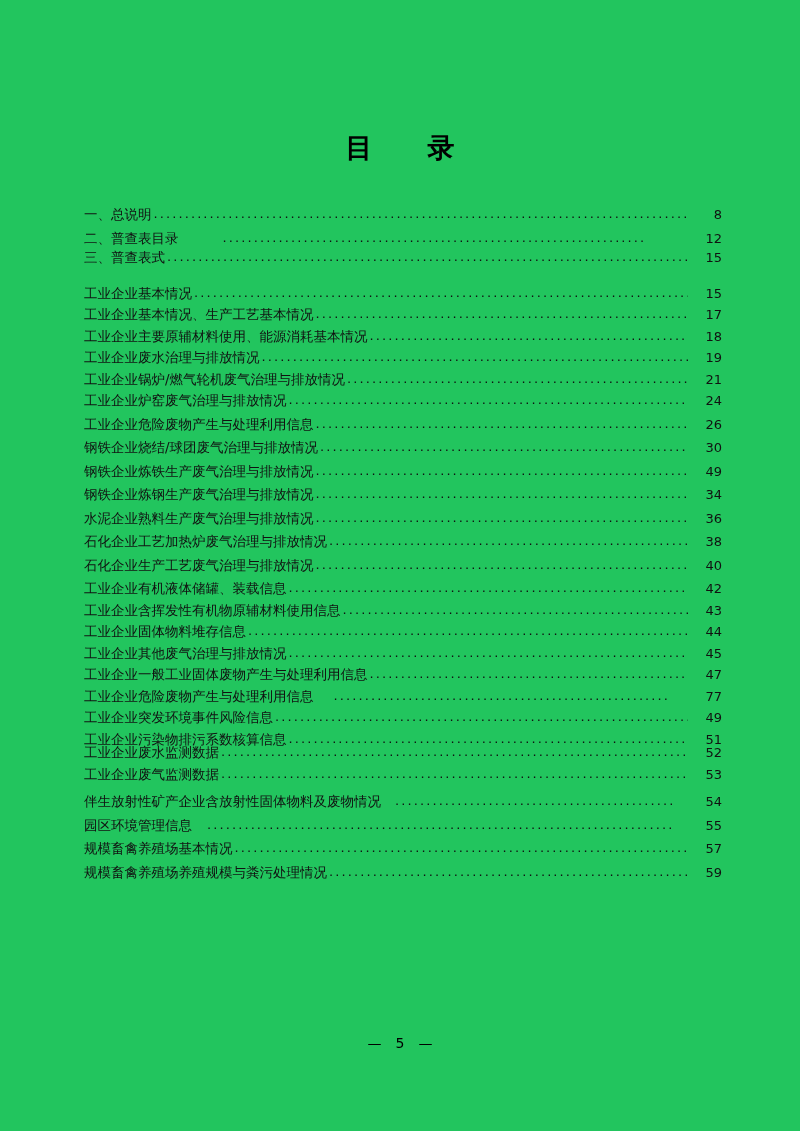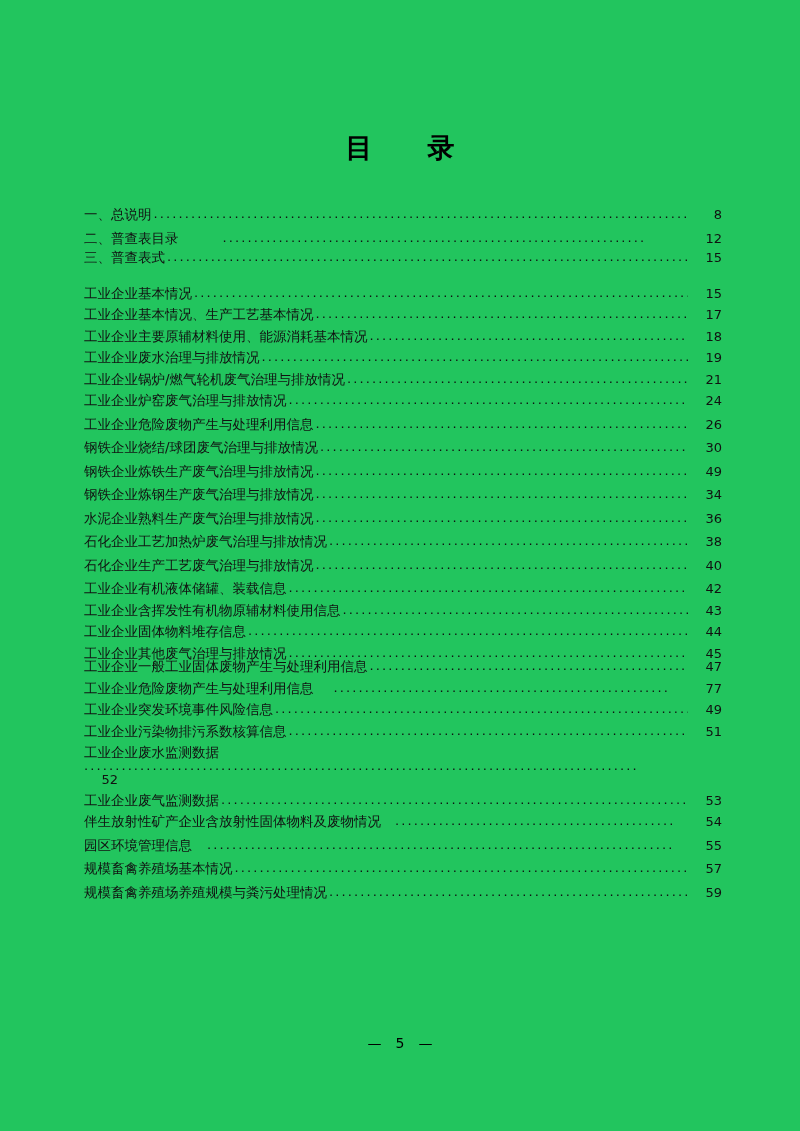--- a/index.html
+++ b/index.html
@@ -183,51 +183,51 @@
       <div class="toc-entry" style="margin-top: 8px;">
         <span class="label">工业企业固体物料堆存信息</span>
         <span class="dots">.........................................................................................</span>
         <span class="page-num">44</span>
       </div>
       <div class="toc-entry" style="margin-top: 8px;">
         <span class="label">工业企业其他废气治理与排放情况</span>
         <span class="dots">.........................................................................................</span>
         <span class="page-num">45</span>
       </div>
-      <div class="toc-entry" style="margin-top: 0;">
+      <div class="toc-entry" style="margin-top: 8px;">
         <span class="label">工业企业一般工业固体废物产生与处理利用信息</span>
         <span class="dots">.........................................................................................</span>
         <span class="page-num">47</span>
       </div>
       <div class="toc-entry" style="margin-top: 8px; gap: 18px;">
         <span class="label">工业企业危险废物产生与处理利用信息</span>
         <span class="dots">.........................................................................................</span>
         <span class="page-num">77</span>
       </div>
       <div class="toc-entry" style="margin-top: 8px;">
         <span class="label">工业企业突发环境事件风险信息</span>
         <span class="dots">.........................................................................................</span>
         <span class="page-num">49</span>
       </div>
       <div class="toc-entry" style="margin-top: 8px;">
         <span class="label">工业企业污染物排污系数核算信息</span>
         <span class="dots">.........................................................................................</span>
         <span class="page-num">51</span>
       </div>
-      <div class="toc-entry" style="margin-top: 8px; flex-direction: column;">
+      <div class="toc-entry" style="">
         <span class="label">工业企业废水监测数据</span>
         <span class="dots">.........................................................................................</span>
         <span class="page-num">52</span>
       </div>
       <div class="toc-entry" style="margin-top: 8px;">
         <span class="label">工业企业废气监测数据</span>
         <span class="dots">.........................................................................................</span>
         <span class="page-num">53</span>
       </div>
-      <div class="toc-entry" style="margin-top: 8px; gap: 12px;">
+      <div class="toc-entry" style="margin-top: 14px; gap: 12px;">
         <span class="label">伴生放射性矿产企业含放射性固体物料及废物情况</span>
         <span class="dots">.........................................................................................</span>
         <span class="page-num">54</span>
       </div>
       <div class="toc-entry" style="margin-top: 10px; gap: 13px;">
         <span class="label">园区环境管理信息</span>
         <span class="dots">.........................................................................................</span>
         <span class="page-num">55</span>
       </div>
       <div class="toc-entry" style="margin-top: 10px;">

